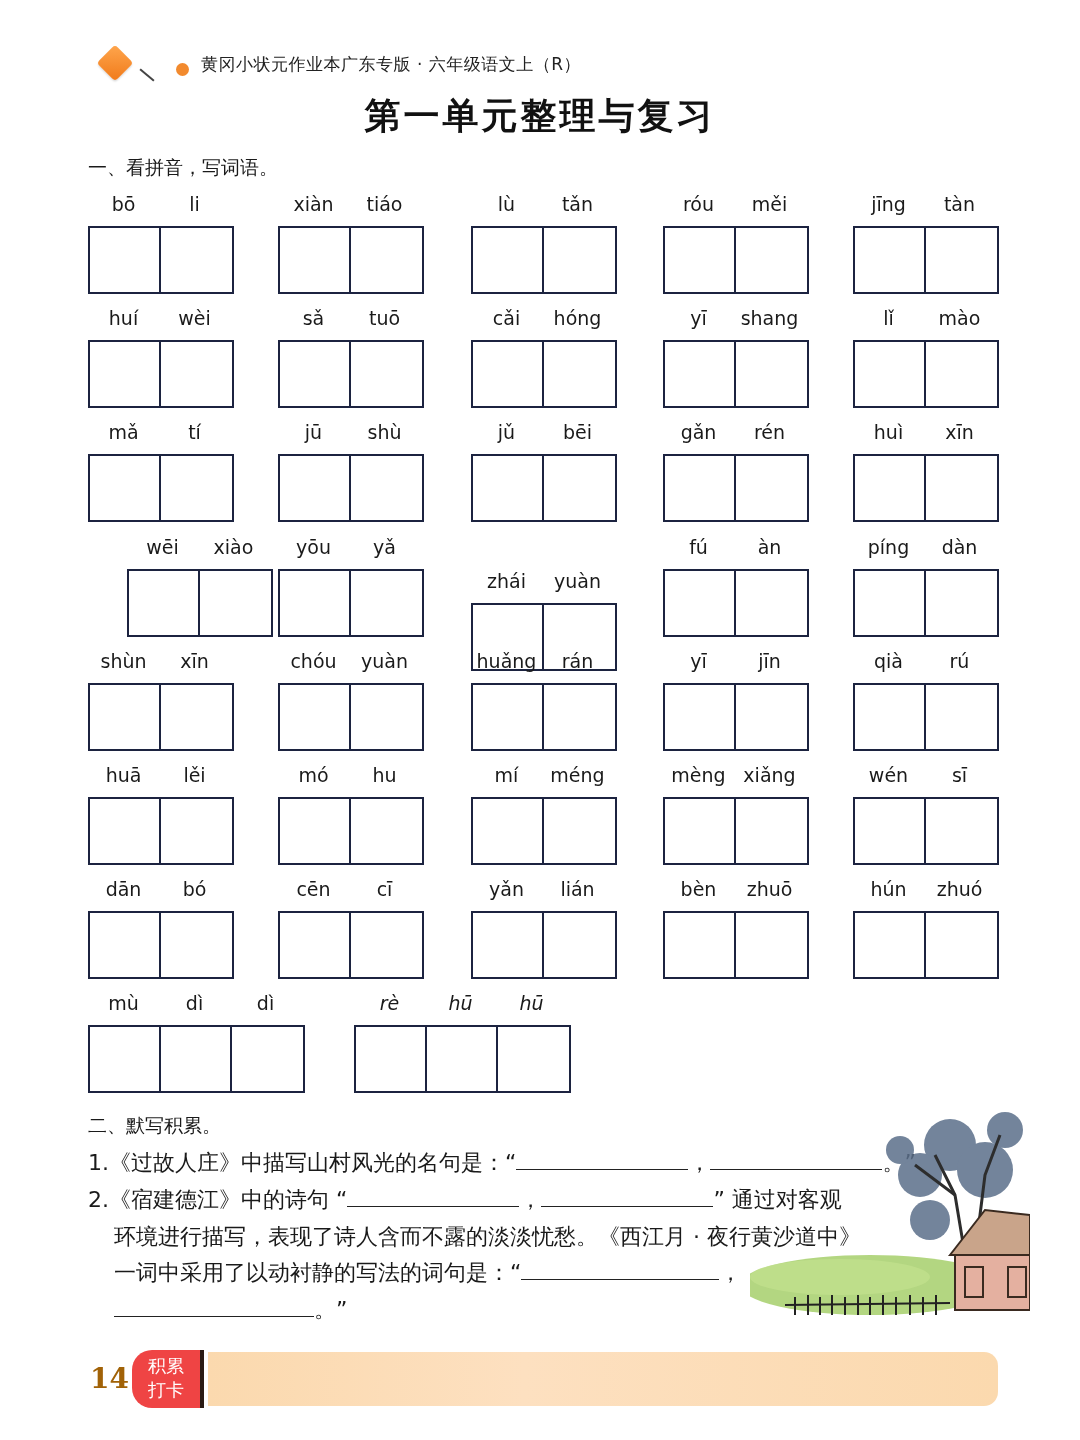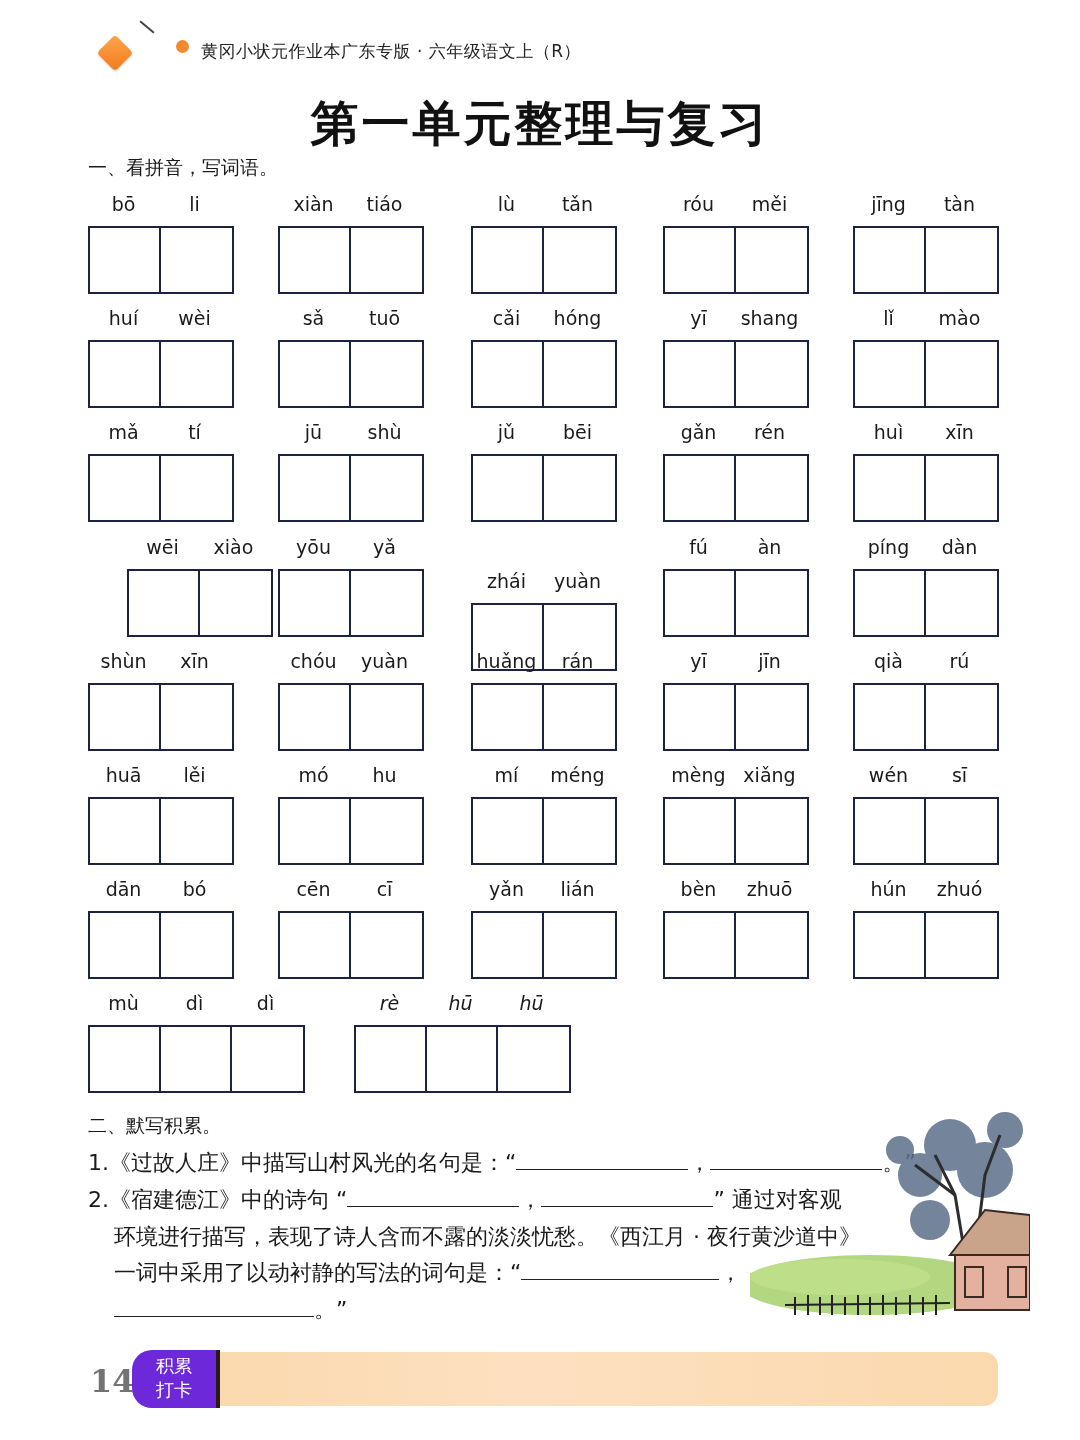--- a/index.html
+++ b/index.html
@@ -1,46 +1,46 @@
 <!DOCTYPE html>
 <html><head>
 <meta charset="utf-8">
 <style>
   html, body { margin: 0; padding: 0; }
   body {
     width: 1080px; height: 1440px; position: relative; overflow: hidden;
     background: #ffffff; color: #1a1a1a;
     font-family: "DejaVu Sans", "Liberation Sans", sans-serif;
   }
-  .header { position: absolute; left: 96px; top: 40px; height: 36px; display: flex; align-items: flex-start; }
+  .header { position: absolute; left: 96px; top: 40px; height: 36px; display: flex; align-items: flex-end; }
   .diamond { width: 26px; height: 26px; background: linear-gradient(135deg,#ffa64d,#f07a1a); transform: rotate(45deg); border-radius: 4px; margin-left: 6px; box-shadow: 1px 1px 2px rgba(0,0,0,.15); }
   .slash { width: 18px; height: 2px; background: #444; transform: rotate(40deg); margin-left: 10px; margin-top: -14px; }
   .dot { width: 13px; height: 13px; border-radius: 50%; background: #f28a2e; margin-left: 20px; }
   .header-text { font-size: 17px; color: #222; margin-left: 12px; letter-spacing: 0.5px; }
 
-  .page-title { position: absolute; left: 0; width: 1080px; top: 92px; text-align: center; font-family: "DejaVu Serif", "Liberation Serif", serif; font-weight: bold; font-size: 48px; letter-spacing: 3px; color: #111; }
+  .page-title { position: absolute; left: 0; width: 1080px; top: 92px; text-align: center; font-family: "DejaVu Serif", "Liberation Serif", serif; font-weight: bold; font-size: 36px; letter-spacing: 3px; color: #111; }
 
   .section-heading { position: absolute; left: 88px; font-size: 19px; color: #1a1a1a; }
 
   .group { position: absolute; }
   .pinyin-row { display: flex; height: 24px; }
   .pinyin { width: 71px; text-align: center; font-family: "DejaVu Sans", sans-serif; font-size: 19px; color: #1a1a1a; line-height: 24px; }
   .cells { display: flex; border: 2px solid #1c2340; margin-top: 10px; height: 68px; box-sizing: border-box; }
   .cell { width: 71px; height: 100%; border-right: 2px solid #1c2340; box-sizing: border-box; background: #fff; }
   .cell:last-child { border-right: none; }
 
   .q-line { position: absolute; font-size: 22px; color: #1a1a1a; white-space: nowrap; line-height: 30px; }
   .blank { display: inline-block; border-bottom: 1.5px solid #222; height: 20px; vertical-align: baseline; }
 
   .illustration { position: absolute; left: 750px; top: 1105px; width: 280px; height: 230px; }
 
   .footer { position: absolute; left: 88px; top: 1350px; width: 912px; height: 56px; }
-  .page-num { position: absolute; left: 2px; top: 12px; font-family: "DejaVu Serif", serif; font-weight: bold; font-size: 32px; color: #737373; text-align: right; }
+  .page-num { position: absolute; left: 2px; top: 12px; font-family: "DejaVu Serif", serif; font-weight: bold; font-size: 28px; color: #a16207; text-align: right; }
   .footer-bar { position: absolute; left: 120px; top: 2px; width: 790px; height: 54px; background: linear-gradient(90deg,#fbd9ae,#fde0c0 40%,#fbd9ae); border-radius: 0 14px 14px 0; }
-  .badge { position: absolute; left: 44px; top: 0; width: 88px; height: 58px; background: #6d28d9; border-radius: 20px 0 0 20px; border-right: 4px solid #2a1a14; color: #fff; font-size: 18px; line-height: 24px; text-align: center; padding-top: 4px; box-sizing: border-box; }
+  .badge { position: absolute; left: 44px; top: 0; width: 72px; height: 58px; background: #ef4444; border-radius: 20px 0 0 20px; border-right: 4px solid #2a1a14; color: #fff; font-size: 18px; line-height: 24px; text-align: center; padding-top: 4px; box-sizing: border-box; }
   .quote { position: absolute; left: 140px; top: 17px; font-family: "DejaVu Serif", serif; font-weight: bold; font-style: italic; font-size: 16px; color: #2a2a2a; letter-spacing: 1px; }
 </style>
 </head>
 <body>
 
 <div class="header">
   <div class="diamond"></div>
   <div class="slash"></div>
   <div class="dot"></div>
   <span class="header-text">黄冈小状元作业本广东专版 · 六年级语文上（R）</span>

